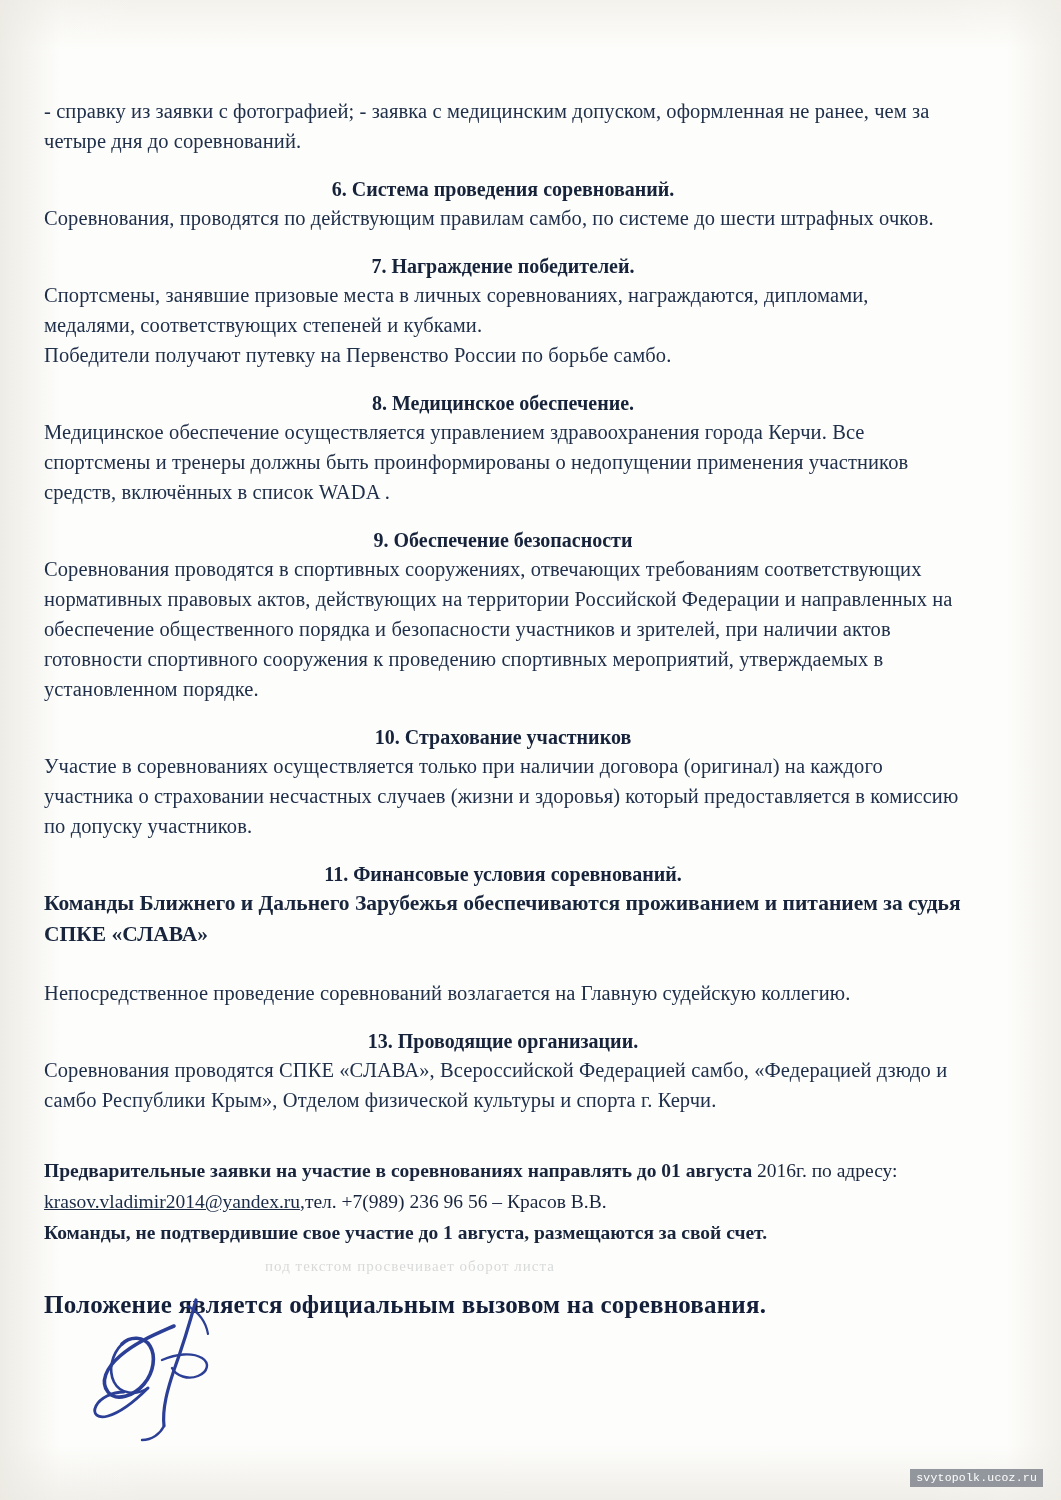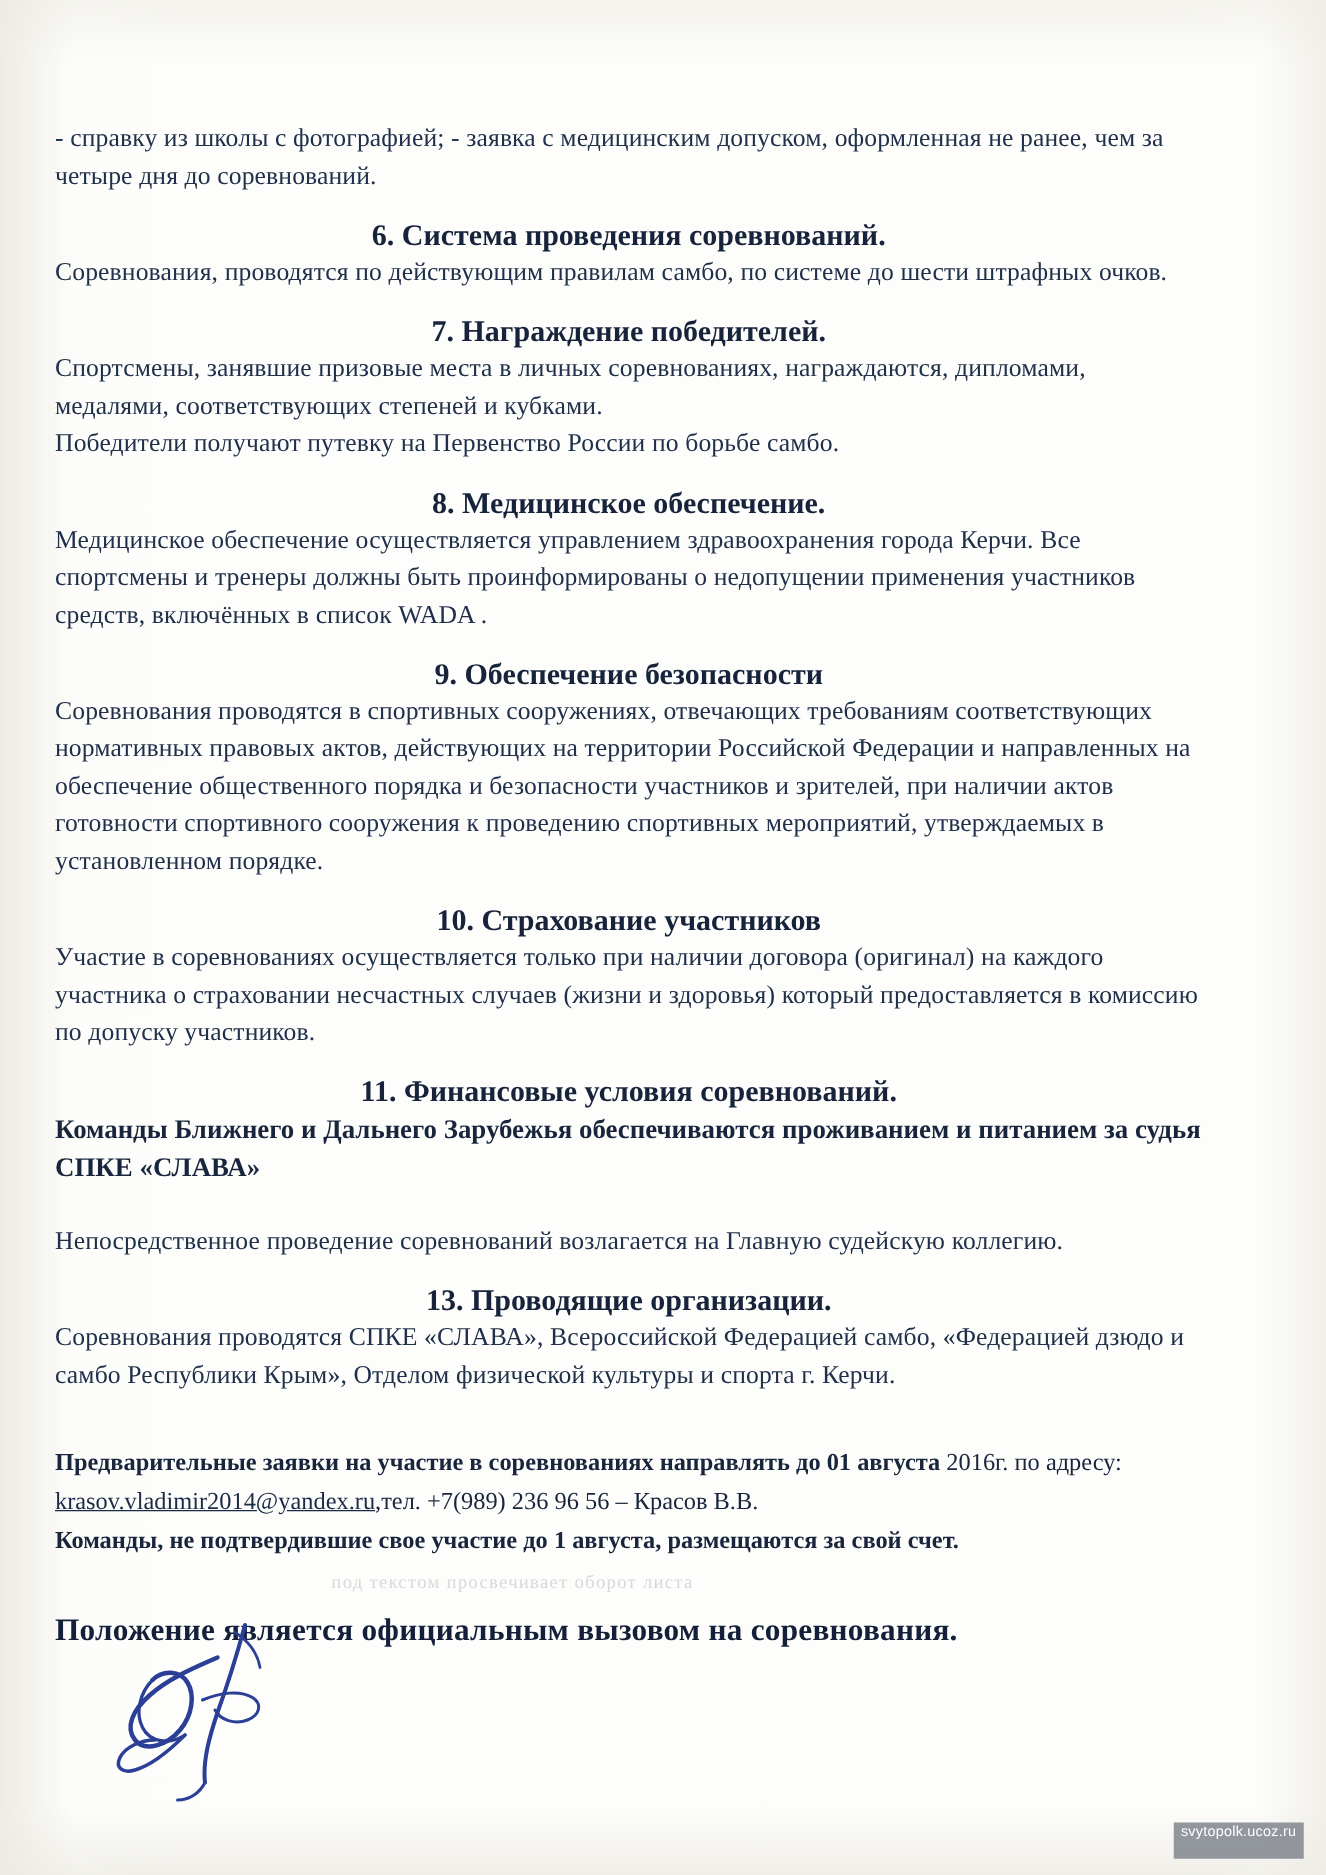--- a/index.html
+++ b/index.html
@@ -38,21 +38,21 @@
   p {
     margin: 0;
   }
   .body-text {
     font-size: 20.5px;
     line-height: 30px;
     color: #20304a;
     letter-spacing: 0.1px;
   }
   .heading {
-    font-size: 24px;
+    font-size: 20px;
     font-weight: bold;
     text-align: center;
     color: #16233a;
     line-height: 28px;
   }
   .gap-m { height: 19px; }
   .gap-l { height: 28px; }
   .gap-xl { height: 40px; }
 
   .bold-big {
@@ -95,25 +95,25 @@
     left: 78px;
     top: 1296px;
     width: 230px;
     height: 150px;
     pointer-events: none;
   }
   .watermark {
     position: absolute;
     right: 18px;
     bottom: 13px;
-    font-family: Liberation Sans, sans-serif;
+    font-family: Liberation Mono, monospace;
     font-size: 11.5px;
     color: #ffffff;
     background: #8a8f96;
-    padding: 2px 6px 15px 6px;
+    padding: 2px 6px 3px 6px;
     letter-spacing: 0.2px;
     opacity: 0.92;
   }
   .ghost-text {
     position: absolute;
     left: 150px;
     top: 1258px;
     width: 520px;
     font-size: 15px;
     color: rgba(120,124,130,0.28);
@@ -124,21 +124,21 @@
 </style>
 </head>
 <body>
 
 <div class="page">
 
   <div class="scan-tint"></div>
 
   <div class="doc">
 
-    <p class="body-text">- справку из школы с фотографией; - заявка с медицинским допуском, оформленная не ранее, чем за четыре дня до соревнований.</p>
+    <p class="body-text">- справку из заявки с фотографией; - заявка с медицинским допуском, оформленная не ранее, чем за четыре дня до соревнований.</p>
 
     <div class="gap-m"></div>
 
     <p class="heading">6. Система проведения соревнований.</p>
     <p class="body-text">Соревнования, проводятся по действующим правилам самбо, по системе до шести штрафных очков.</p>
 
     <div class="gap-m"></div>
 
     <p class="heading">7. Награждение победителей.</p>
     <p class="body-text">Спортсмены, занявшие призовые места в личных соревнованиях, награждаются, дипломами, медалями, соответствующих степеней и кубками.</p>

